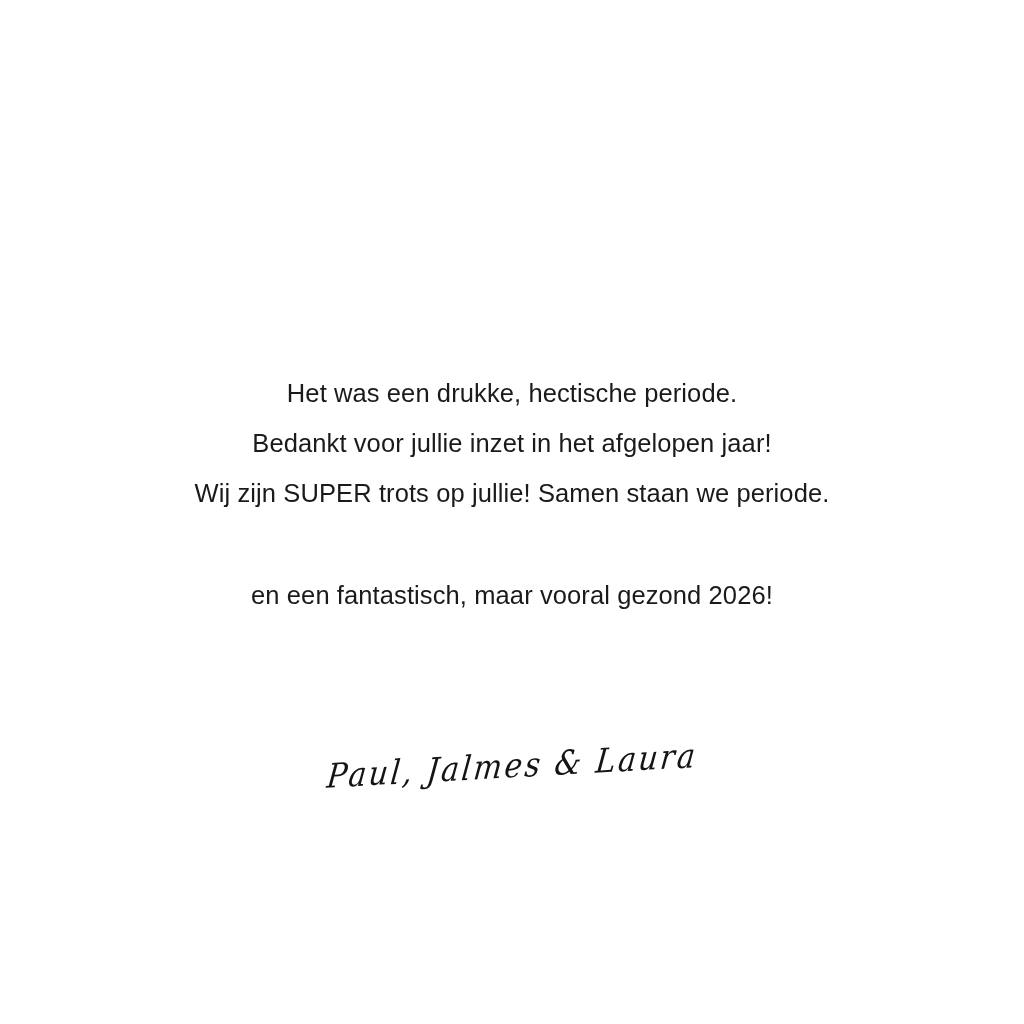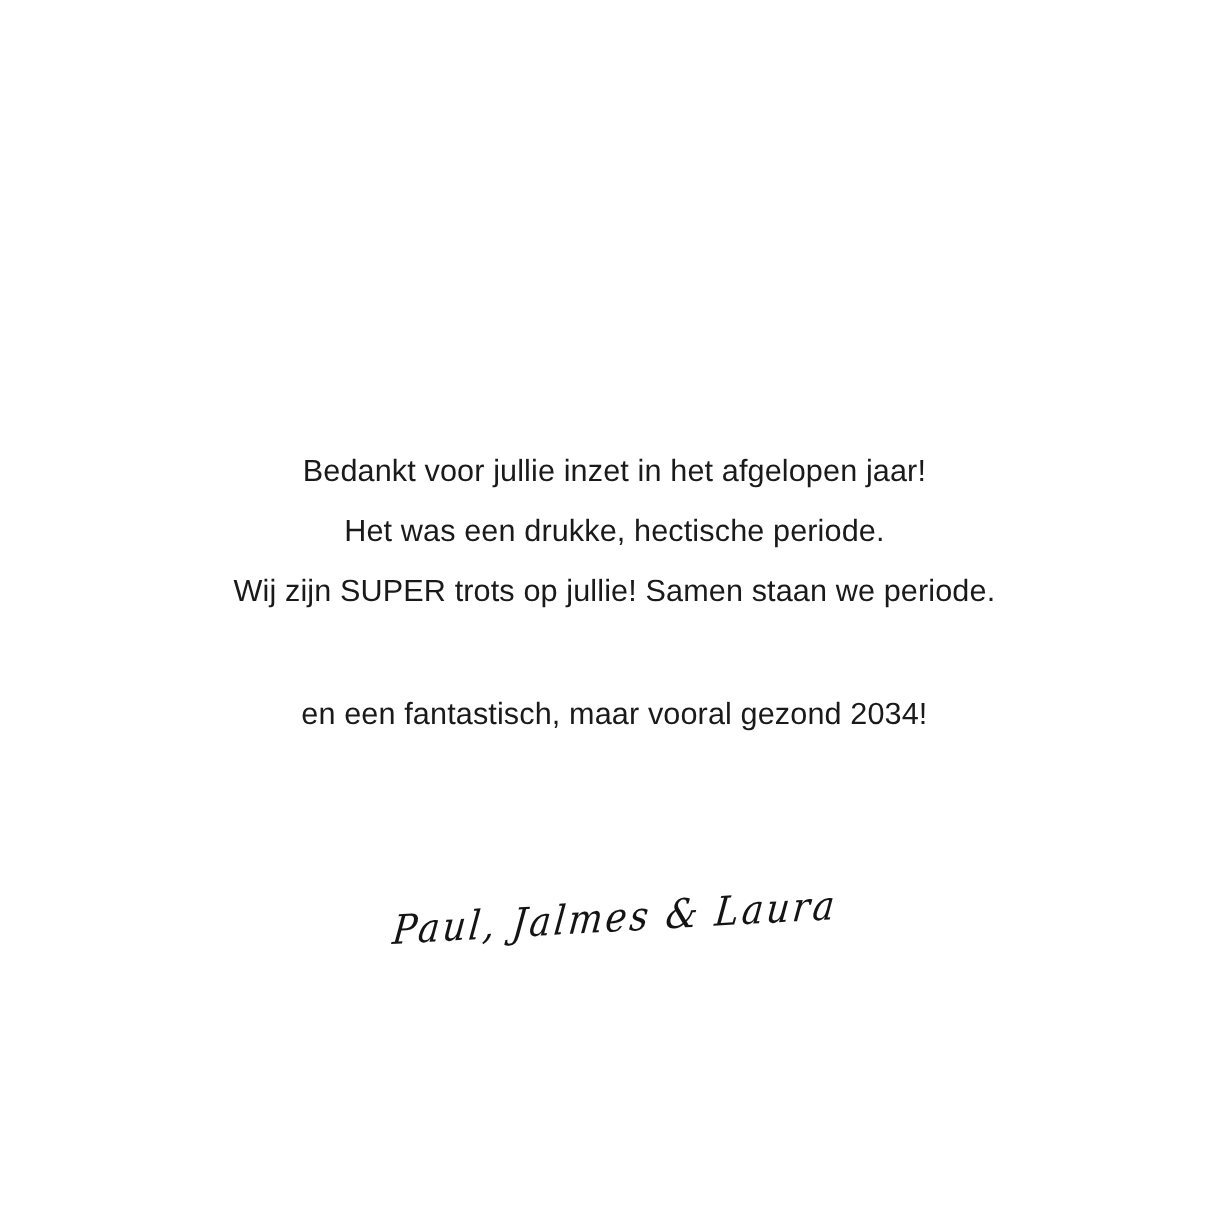--- a/index.html
+++ b/index.html
@@ -66,27 +66,27 @@
     white-space: nowrap;
   }
 </style>
 </head>
 <body>
 
 <div class="card">
 
   <div class="message-block">
 
+    <div class="msg-line">Het was een drukke, hectische periode.</div>
     <div class="msg-line">Bedankt voor jullie inzet in het afgelopen jaar!</div>
-    <div class="msg-line">Het was een drukke, hectische periode.</div>
     <div class="msg-line">Wij zijn SUPER trots op jullie! Samen staan we periode.</div>
 
     <div class="para-gap"></div>
 
-    <div class="msg-line">en een fantastisch, maar vooral gezond 2034!</div>
+    <div class="msg-line">en een fantastisch, maar vooral gezond 2026!</div>
 
   </div>
 
   <div class="signature-block">
     <div class="signature">Paul, Jalmes &amp; Laura</div>
   </div>
 
 </div>
 
 </body></html>

